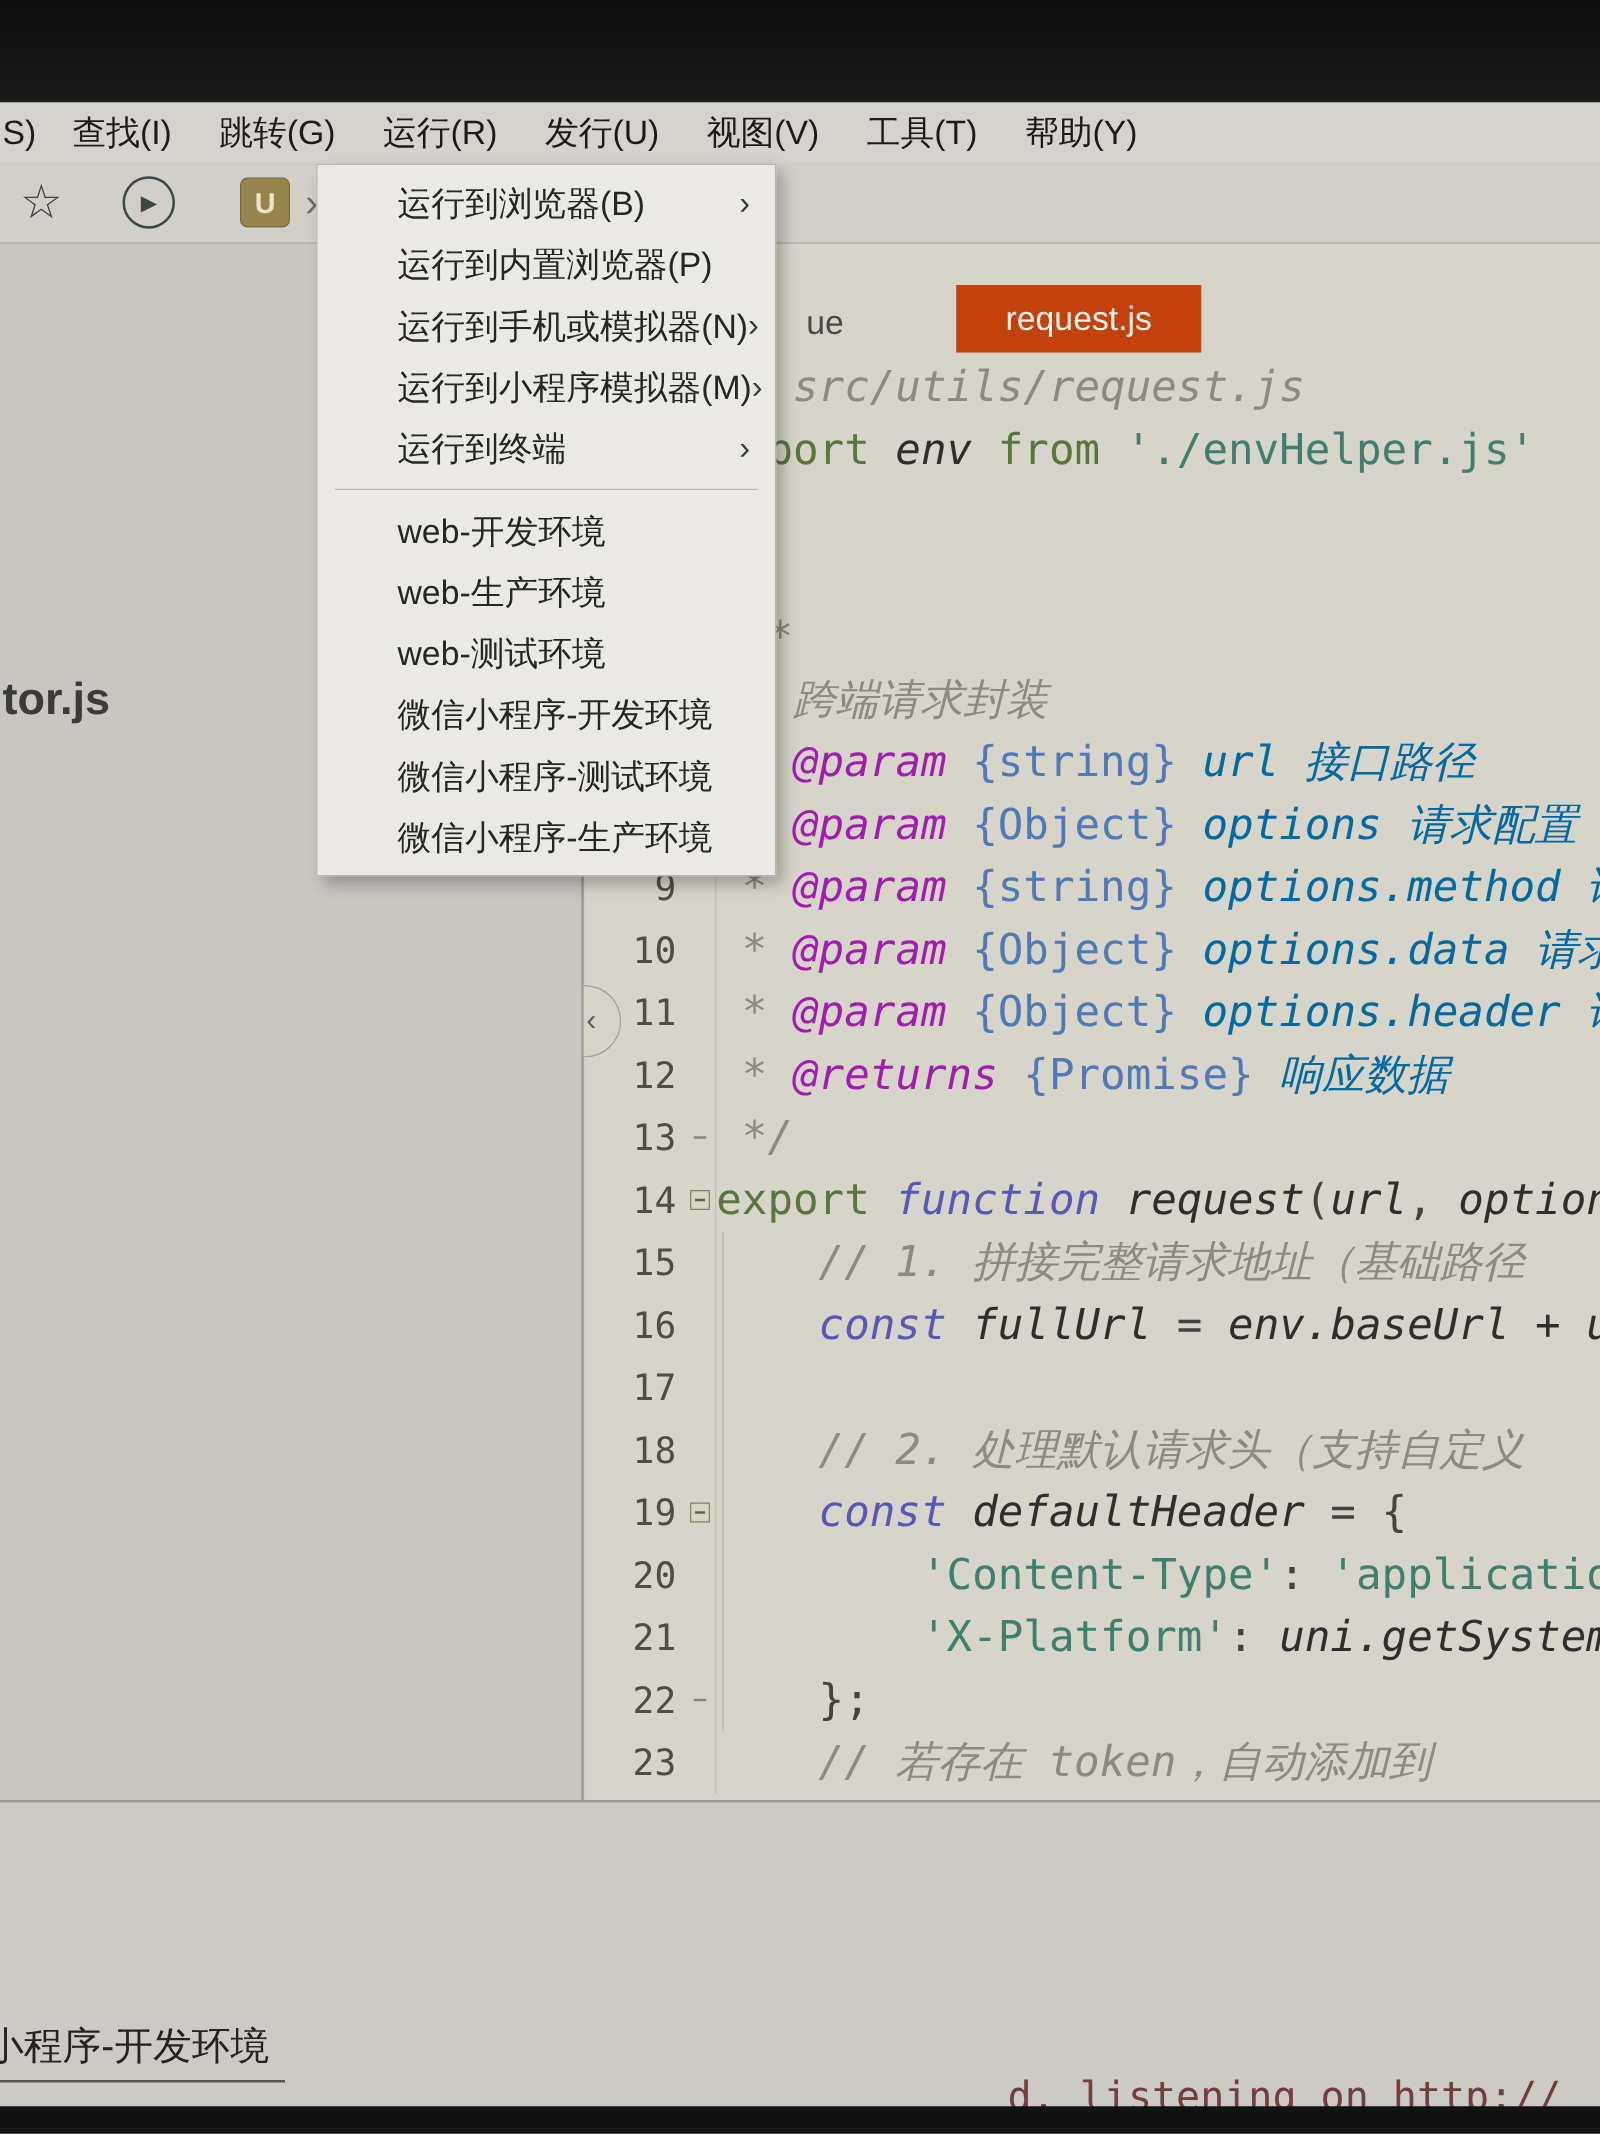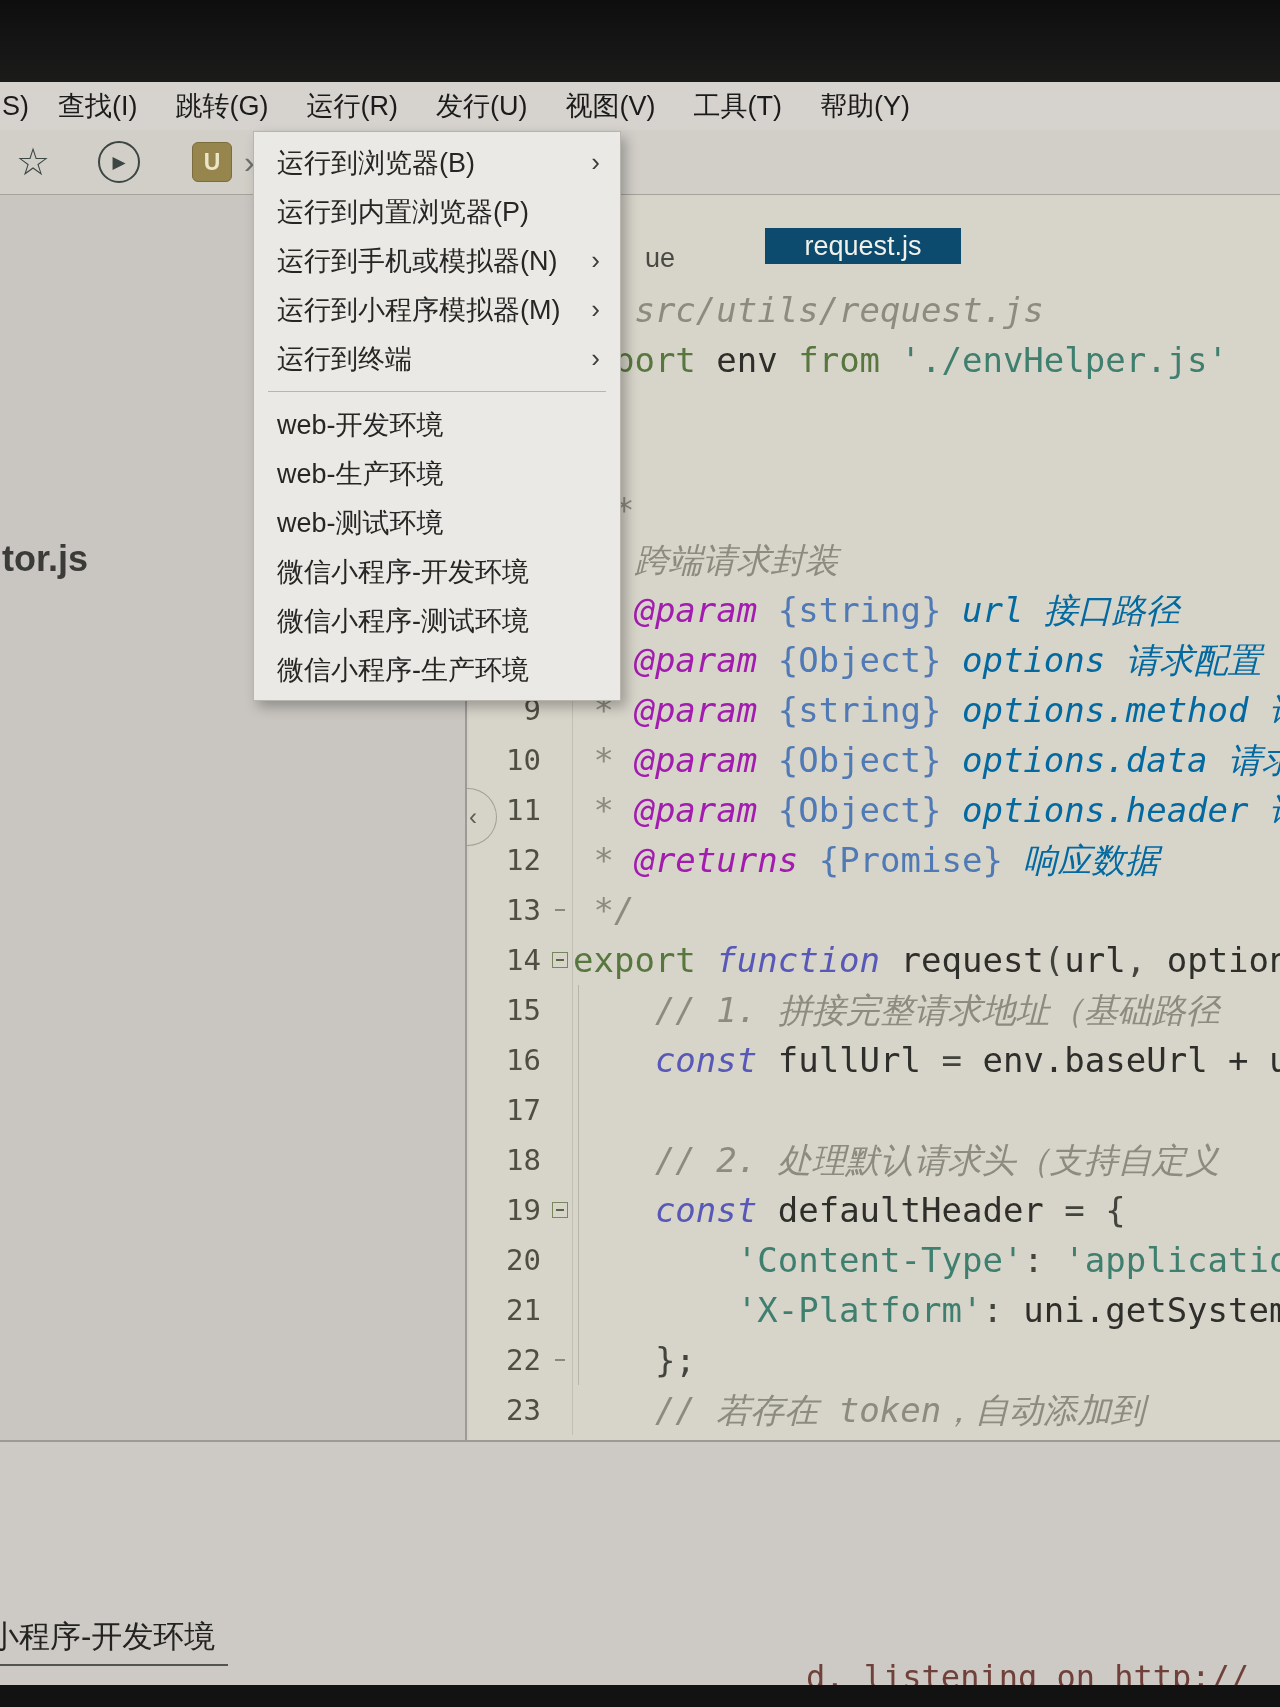--- a/index.html
+++ b/index.html
@@ -29,21 +29,21 @@
   .icon-chevron{margin-left:12px;font-size:32px;color:#6f6f69;line-height:1;}
 
   
   .sidebar{position:absolute;left:0;top:195px;width:467px;height:1245px;background:#c9c6c1;
            border-right:2px solid #9d9a93;box-sizing:border-box;}
   .file-frag{position:absolute;left:2px;top:538px;font-size:36px;color:#3b3b38;font-weight:bold;}
 
   
   .editor{position:absolute;left:469px;top:195px;width:811px;height:1245px;background:#d7d4c9;overflow:hidden;}
   .tab-frag{position:absolute;left:176px;top:48px;font-size:27px;color:#4a4a45;}
-  .tab-active{position:absolute;left:296px;top:33px;width:196px;height:36px;background:#0c4a6e;
+  .tab-active{position:absolute;left:296px;top:33px;width:196px;height:54px;background:#c2410c;
               color:#f1f1ea;font-size:27px;display:flex;align-items:center;justify-content:center;}
   .code{position:absolute;left:0;top:90px;width:811px;bottom:0;
         font-family:"DejaVu Sans Mono",monospace;}
   .code-row{display:flex;height:50px;}
   .ln{width:78px;text-align:right;padding-right:6px;font-size:29px;color:#4e4e42;line-height:50px;
       box-sizing:border-box;flex:none;}
   .foldcol{width:25px;display:flex;align-items:center;justify-content:center;flex:none;
            border-right:1px solid rgba(0,0,0,0.10);}
   .fold-box{width:16px;height:16px;border:1.5px solid #79855a;box-sizing:border-box;
             display:flex;align-items:center;justify-content:center;}
@@ -52,21 +52,21 @@
   .codetext{white-space:pre;line-height:50px;font-size:34px;}
   .indent-guide{position:absolute;left:109px;top:790px;width:1px;height:400px;background:rgba(0,0,0,0.15);}
 
   
   .tk-c{color:#8b8b80;font-style:italic;}
   .tk-dt{color:#a21caf;font-style:italic;}
   .tk-dy{color:#4f7ab5;}
   .tk-dn{color:#0369a1;font-style:italic;}
   .tk-k{color:#5858b8;font-style:italic;}
   .tk-e{color:#57773f;}
-  .tk-i{color:#2e2e2a;}
+  .tk-i{color:#2e2e2a;font-style:italic;}
   .tk-s{color:#3f7f6f;}
   .tk-p{color:#44443f;}
 
   
   .collapse-widget{position:absolute;left:467px;top:788px;width:30px;height:58px;background:#d6d3c8;
                    border:1px solid #a29f98;border-left:none;border-radius:0 29px 29px 0;
                    display:flex;align-items:center;color:#5c5c55;font-size:24px;padding-left:2px;
                    box-sizing:border-box;z-index:5;}
 
   
@@ -74,21 +74,21 @@
                 border-top:2px solid #9d9a93;box-sizing:border-box;}
   .console-tab{position:absolute;left:-74px;top:1616px;font-size:31px;color:#232320;white-space:nowrap;}
   .console-underline{position:absolute;left:0;top:1664px;width:228px;height:2px;background:#54544e;}
   .console-output{position:absolute;left:806px;top:1658px;font-family:"DejaVu Sans Mono",monospace;
                   font-size:32px;color:#70403a;white-space:pre;}
 
   
   .dropdown{position:absolute;left:253px;top:131px;width:368px;background:#ebe9e5;
             border:1px solid #b8b5ae;box-shadow:5px 6px 12px rgba(0,0,0,0.28);
             padding:6px 0;z-index:50;box-sizing:border-box;}
-  .dd-item{height:49px;display:flex;align-items:center;padding:0 20px 0 23px;font-size:27px;color:#262624;}
+  .dd-item{height:49px;display:flex;align-items:center;padding:0 20px 0 64px;font-size:27px;color:#262624;}
   .dd-label{white-space:nowrap;}
   .dd-arrow{margin-left:auto;font-size:26px;color:#3c3c38;}
   .dd-sep{height:1px;background:#b9b6af;margin:8px 14px;}
 </style>
 </head>
 <body>
 
 <div class="screen">
 
   <div class="bezel-top"></div>

